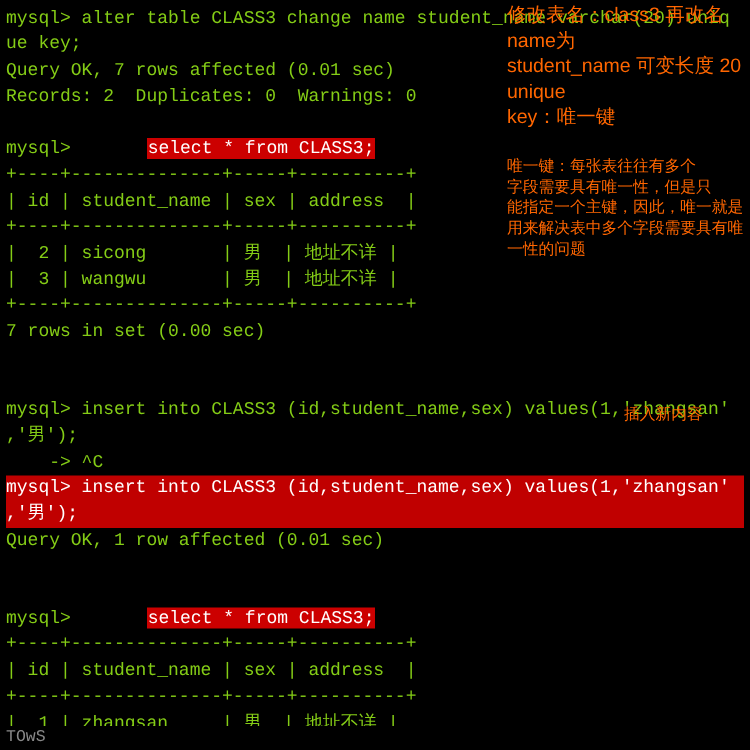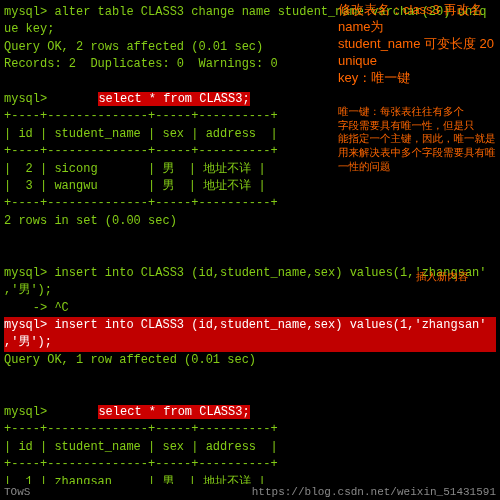--- a/index.html
+++ b/index.html
@@ -52,41 +52,41 @@
   </style>
 </head>
 <body>
 
 <div class="terminal">
 
   <div class="line"><span class="white">mysql&gt; alter table CLASS3 change name student_name varchar(20) uniq</span></div>
 
   <div class="line"><span class="white">ue key;</span></div>
 
-  <div class="line"><span class="white">Query OK, 2 rows affected (0.01 sec)</span></div>
+  <div class="line"><span class="white">Query OK, 7 rows affected (0.01 sec)</span></div>
 
   <div class="line"><span class="white">Records: 2  Duplicates: 0  Warnings: 0</span></div>
 
   <div class="line">&nbsp;</div>
 
   <div class="line"><span class="white">mysql&gt; </span><span class="inline-red">select * from CLASS3;</span></div>
 
   <div class="line"><span class="white">+----+--------------+-----+----------+</span></div>
 
   <div class="line"><span class="white">| id | student_name | sex | address  |</span></div>
 
   <div class="line"><span class="white">+----+--------------+-----+----------+</span></div>
 
   <div class="line"><span class="white">|  2 | sicong       | 男  | 地址不详 |</span></div>
 
   <div class="line"><span class="white">|  3 | wangwu       | 男  | 地址不详 |</span></div>
 
   <div class="line"><span class="white">+----+--------------+-----+----------+</span></div>
 
-  <div class="line"><span class="white">2 rows in set (0.00 sec)</span></div>
+  <div class="line"><span class="white">7 rows in set (0.00 sec)</span></div>
 
   <div class="line">&nbsp;</div>
 
   <div class="line">&nbsp;</div>
 
   <div class="line"><span class="white">mysql&gt; insert into CLASS3 (id,student_name,sex) values(1,'zhangsan'</span></div>
   <div class="line"><span class="white">,'男');</span></div>
   <div class="line"><span class="white">    -&gt; ^C</span></div>
 
   <div class="line" style="background:#c00000;"><span>mysql&gt; insert into CLASS3 (id,student_name,sex) values(1,'zhangsan'</span></div>
@@ -116,16 +116,15 @@
   <div class="annotation" style="top: 72px; right: 4px; width: 158px; color: #ff6600; font-family: Liberation Mono, monospace; font-size: 10.5px; margin-top: 34px;">
     唯一键：每张表往往有多个<br>字段需要具有唯一性，但是只<br>能指定一个主键，因此，唯一就是<br>用来解决表中多个字段需要具有唯<br>一性的问题
   </div>
 
   <div class="annotation" style="top: 270px; right: 4px; width: 80px; color: #ff6600; font-family: 'Microsoft YaHei', Arial, sans-serif; font-size: 10.5px; margin-left: 45px;">
     插入新内容
   </div>
 
   <div class="bottom-bar">
     <span>TOwS</span>
-    <span>https://blog.csdn.net/weixin_51431591</span>
   </div>
 
 </div>
 
 </body></html>

